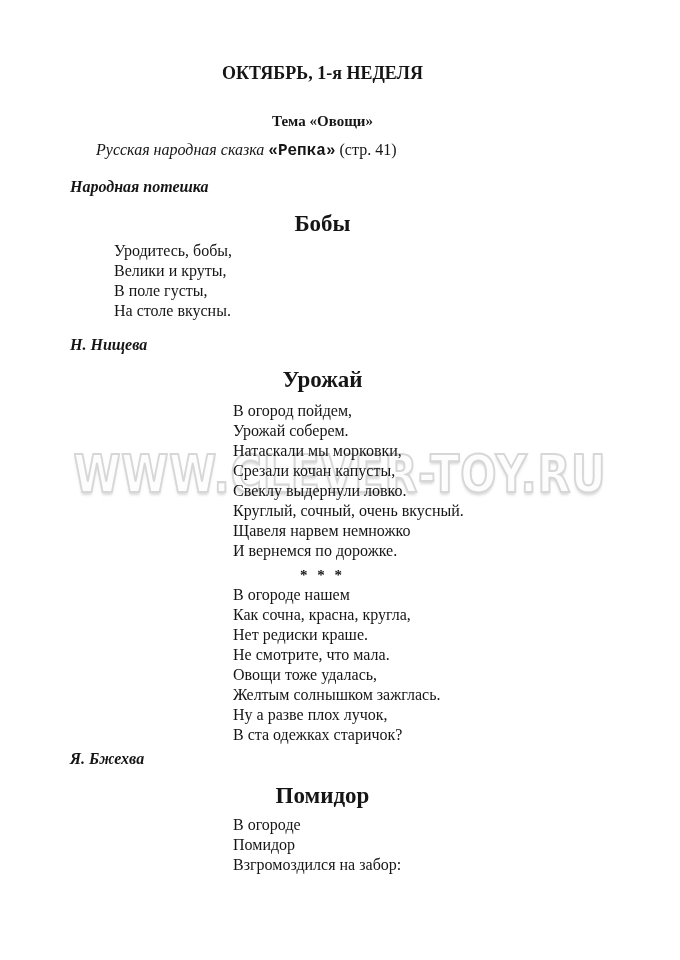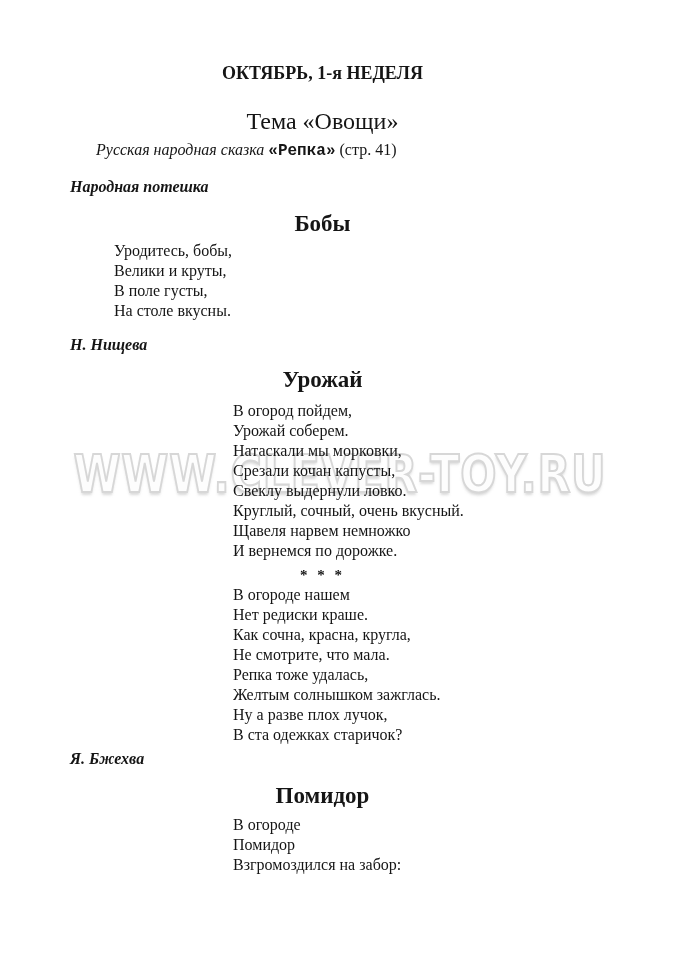--- a/index.html
+++ b/index.html
@@ -23,21 +23,21 @@
     color:#fdfdfd;
     -webkit-text-stroke:2.2px #d7d7d7;
     text-shadow:0 3px 3px rgba(150,150,150,0.35);
     transform:scaleX(0.82);
     z-index:0;
     user-select:none;
     white-space:nowrap;
   }
   .doc { position:relative; z-index:1; padding:62px 105px 0 70px; }
   .week-title  { font-size:18px; font-weight:bold; text-align:center; line-height:22px; }
-  .theme-title { font-size:24px; font-weight:normal; text-align:center; line-height:22px; margin-top:26px; }
+  .theme-title { font-size:15px; font-weight:bold; text-align:center; line-height:22px; margin-top:26px; }
   .source-line { font-size:16px; line-height:20px; margin-top:8px; margin-left:26px; }
   .source-line .it { font-style:italic; }
   .source-line .bd { font-weight:bold;font-family:Liberation Mono, monospace; }
   .author { font-size:16px; font-weight:bold; font-style:italic; line-height:20px; }
   .author.a1 { margin-top:16px; }
   .author.a2 { margin-top:14px; }
   .author.a3 { margin-top:4px; }
   .poem-title { font-size:23px; font-weight:bold; text-align:center; line-height:22px; }
   .poem-title.t1 { margin-top:16px; }
   .poem-title.t2 { margin-top:14px; }
@@ -89,24 +89,24 @@
       <div>Срезали кочан капусты,</div>
       <div>Свеклу выдернули ловко.</div>
       <div>Круглый, сочный, очень вкусный.</div>
       <div>Щавеля нарвем немножко</div>
       <div>И вернемся по дорожке.</div>
     </div>
 
     <div class="sep">* * *</div>
     <div class="poem p3">
       <div>В огороде нашем</div>
+      <div>Как сочна, красна, кругла,</div>
       <div>Нет редиски краше.</div>
-      <div>Как сочна, красна, кругла,</div>
       <div>Не смотрите, что мала.</div>
-      <div>Репка тоже удалась,</div>
+      <div>Овощи тоже удалась,</div>
       <div>Желтым солнышком зажглась.</div>
       <div>Ну а разве плох лучок,</div>
       <div>В ста одежках старичок?</div>
     </div>
 
     <div class="author a3">Я. Бжехва</div>
 
     <div class="poem-title t4">Помидор</div>
     <div class="poem p4">
       <div>В огороде</div>

